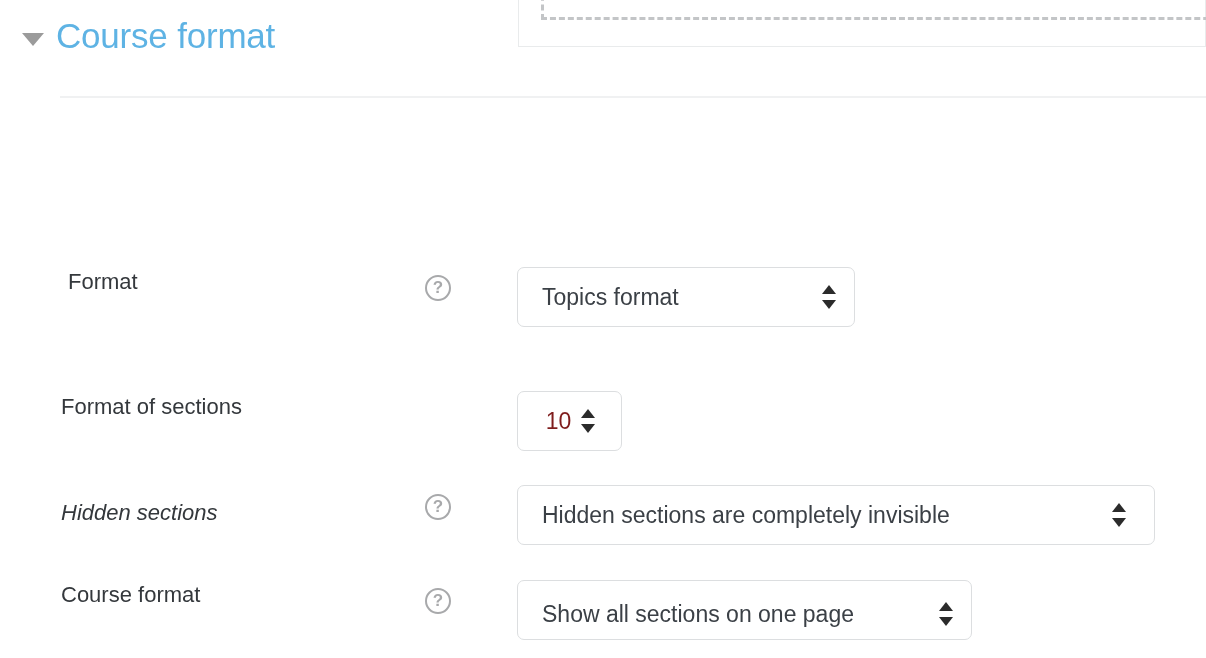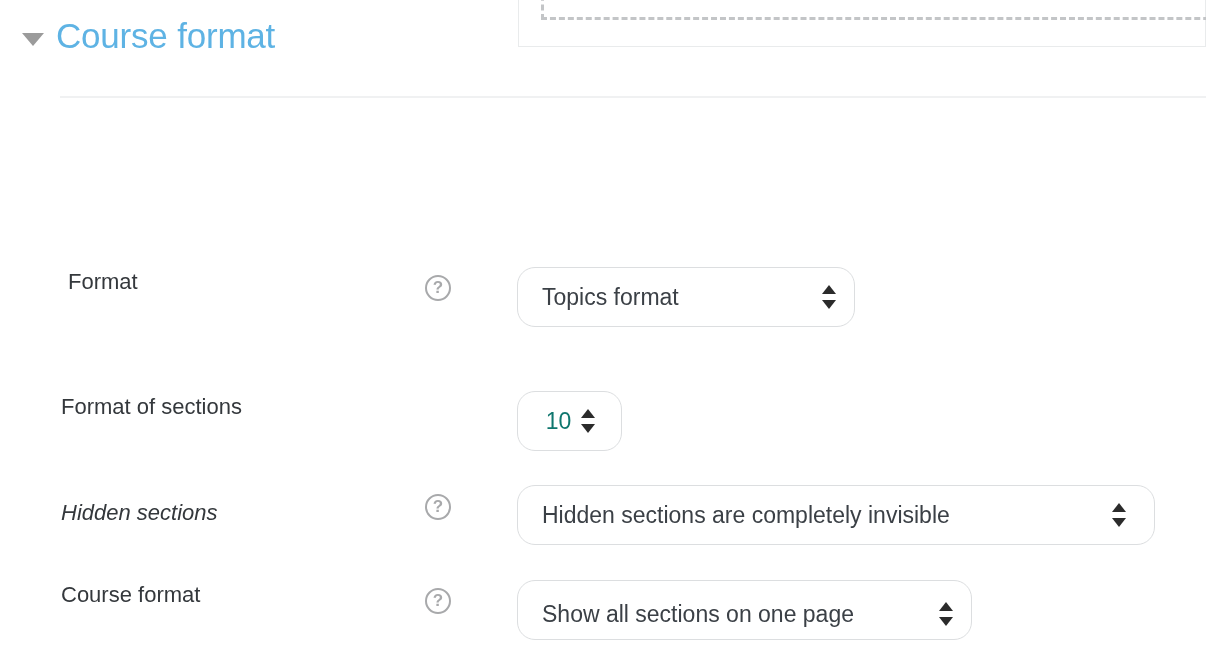--- a/index.html
+++ b/index.html
@@ -105,36 +105,36 @@
     font-weight: 700;
     cursor: pointer;
     font-family: "Liberation Sans", sans-serif;
   }
 
   
   .select-box {
     position: absolute;
     box-sizing: border-box;
     border: 1.5px solid #dcdee0;
-    border-radius: 18px;
+    border-radius: 7px;
     background: #ffffff;
     display: flex;
     align-items: center;
     cursor: pointer;
   }
   .select-value {
     font-size: 23px;
     line-height: 27px;
     color: #3b4046;
     white-space: nowrap;
   }
   .stepper-value {
     font-size: 23px;
     line-height: 27px;
-    color: #0f766e;
+    color: #7f1d1d;
     white-space: nowrap;
   }
   .sort-arrows {
     position: relative;
     width: 14px;
     height: 26px;
     flex: 0 0 auto;
   }
   .sort-arrows .up,
   .sort-arrows .down {

